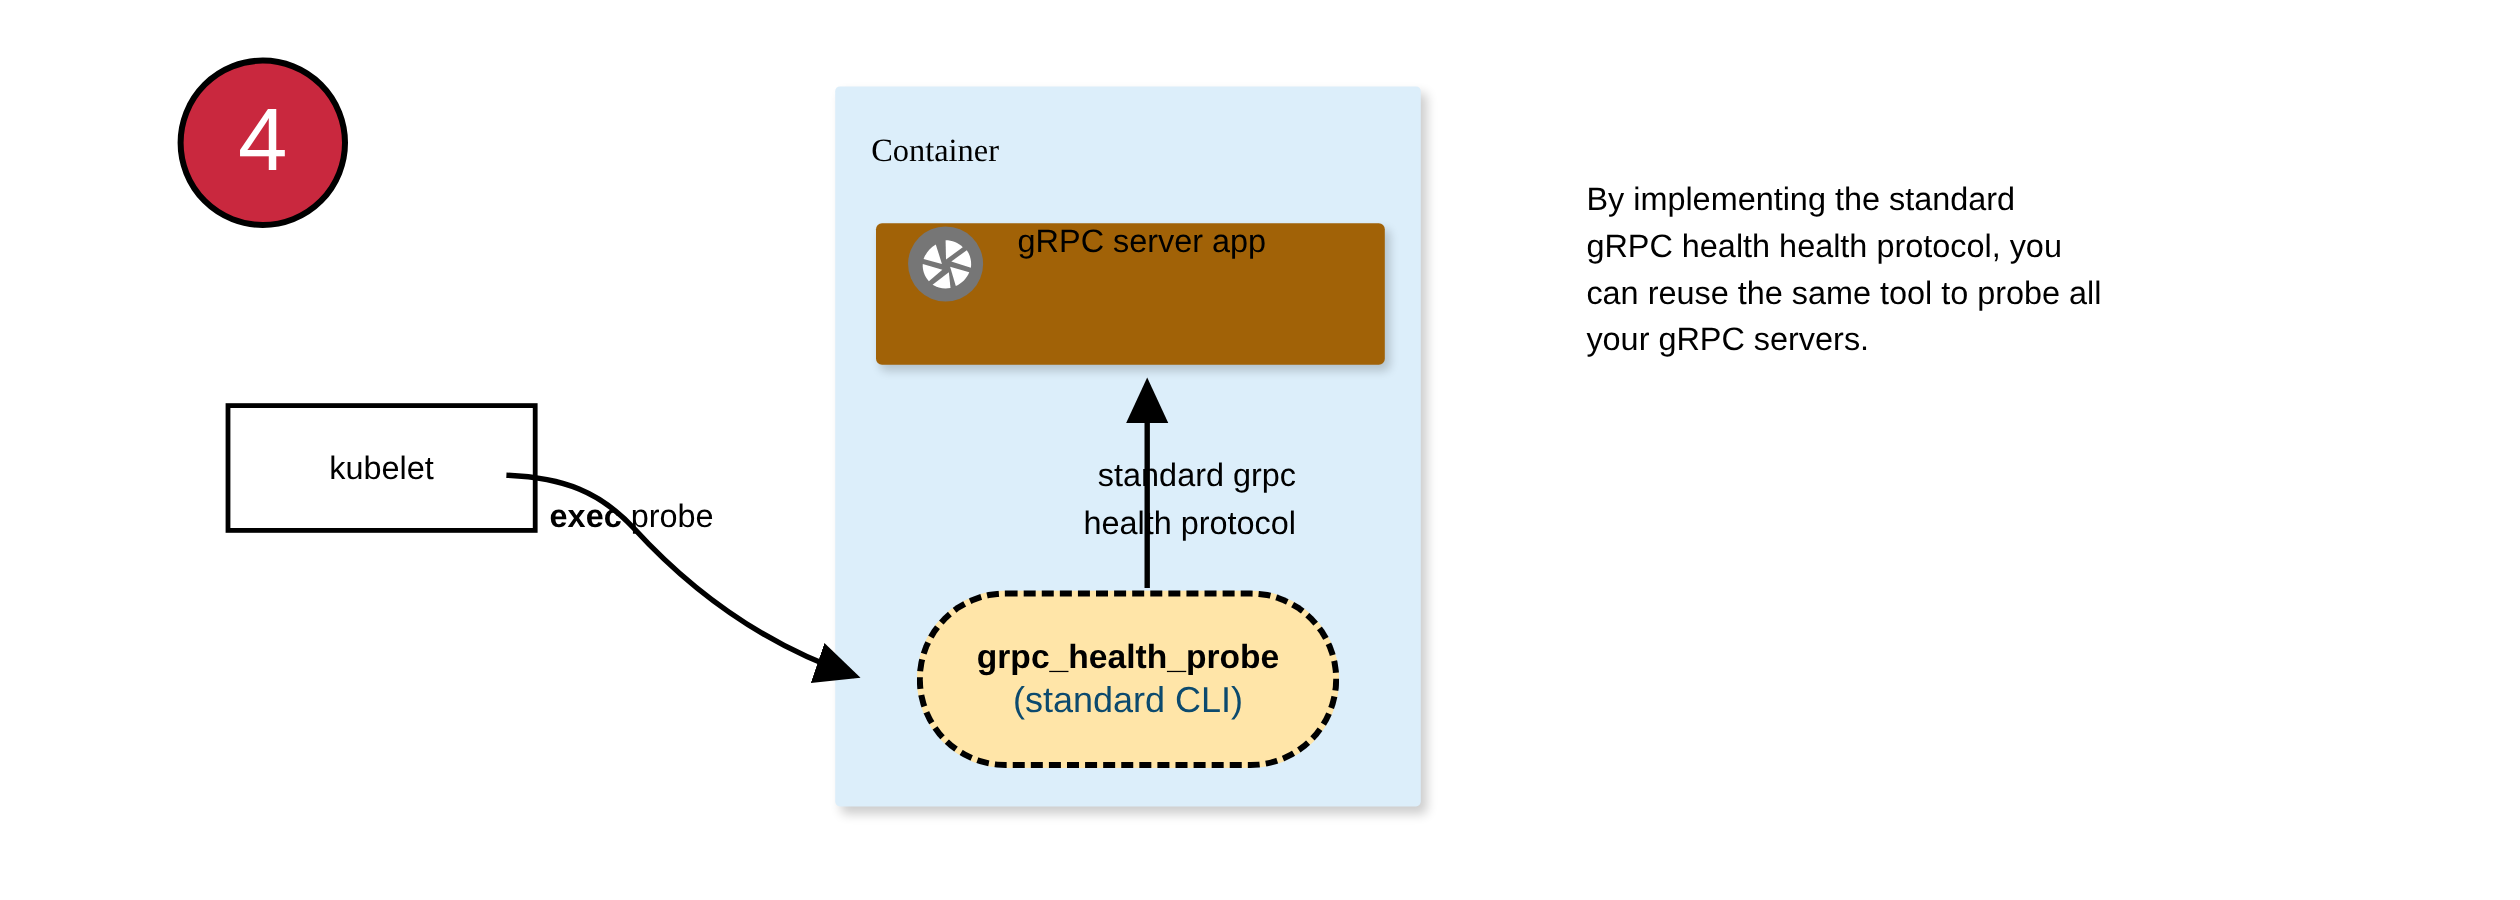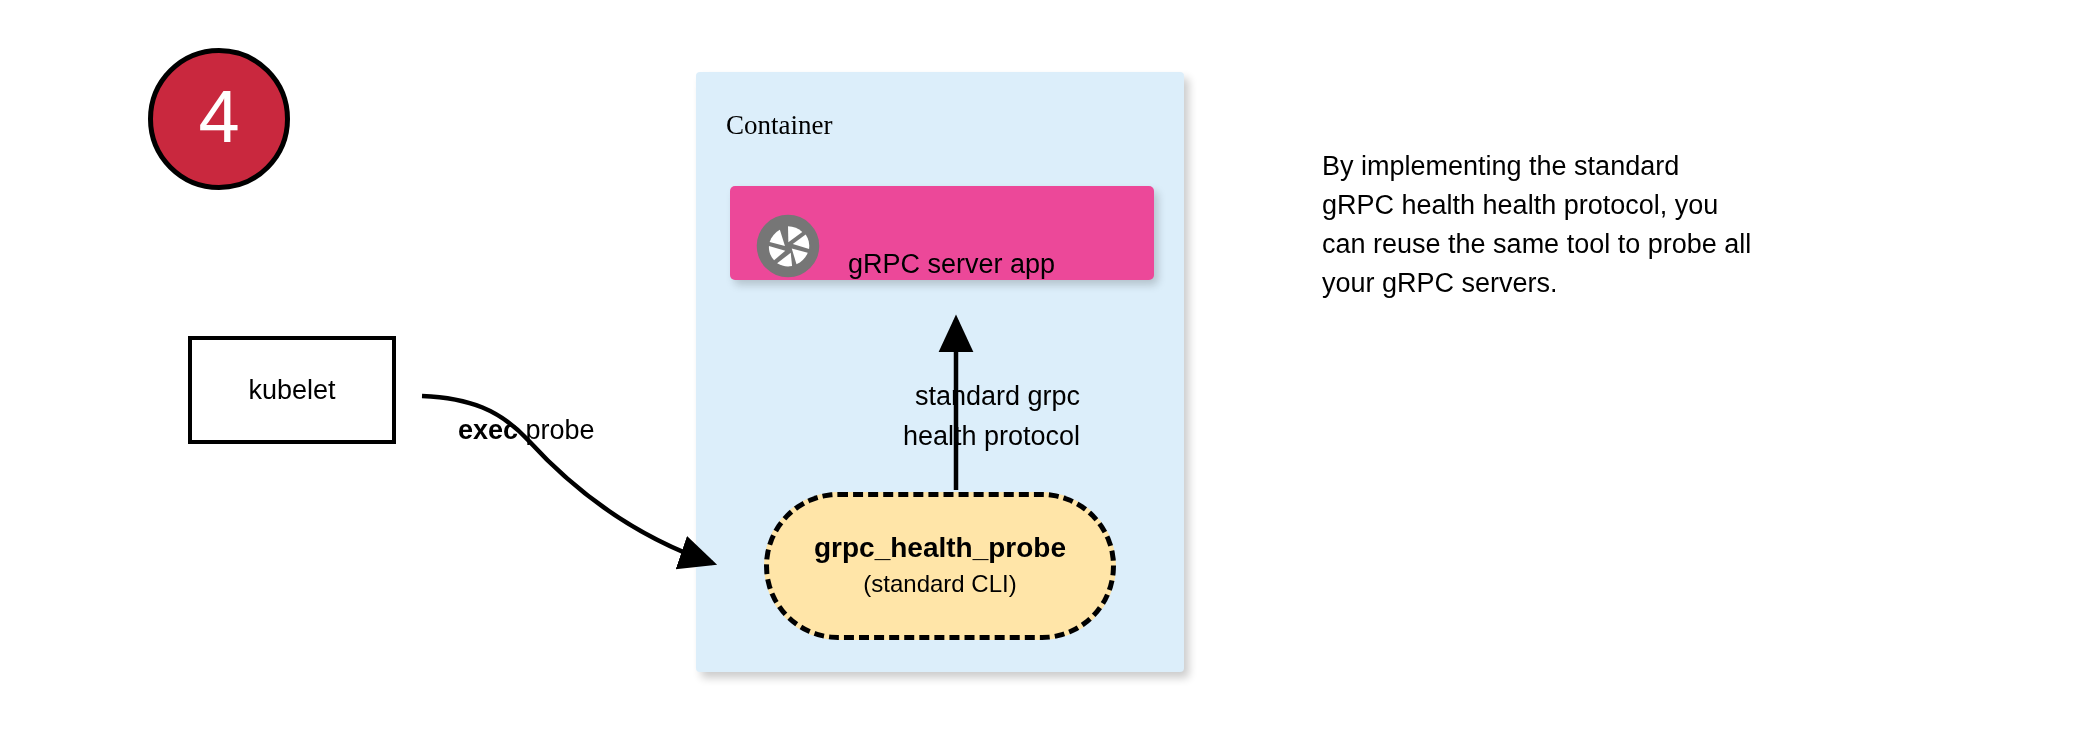--- a/index.html
+++ b/index.html
@@ -60,47 +60,47 @@
     color: #000000;
     font-family: Liberation Serif, serif;
   }
 
   
   .server-card {
     position: absolute;
     left: 730px;
     top: 186px;
     width: 424px;
-    height: 94px;
-    background: #ec4899;
+    height: 118px;
+    background: #a16207;
     border-radius: 5px;
     box-shadow: 4px 5px 8px rgba(0,0,0,0.18);
     display: flex;
-    align-items: flex-end;
+    align-items: flex-start;
     padding-left: 24px;
     box-sizing: border-box;
   }
   .aperture-icon {
     width: 68px;
     height: 68px;
     flex: 0 0 auto;
   }
   .server-card-label {
     font-size: 27px;
     margin-left: 26px;
     color: #000000;
     white-space: nowrap;
   }
 
   
   .kubelet-box {
     position: absolute;
     left: 188px;
     top: 336px;
-    width: 208px;
+    width: 260px;
     height: 108px;
     background: #ffffff;
     border: 4px solid #000000;
     box-sizing: border-box;
     display: flex;
     align-items: center;
     justify-content: center;
   }
   .kubelet-label {
     font-size: 27px;
@@ -148,23 +148,23 @@
     align-items: center;
     justify-content: center;
   }
   .probe-title {
     font-size: 28px;
     font-weight: bold;
     line-height: 36px;
     color: #000000;
   }
   .probe-subtitle {
-    font-size: 24px;
+    font-size: 30px;
     line-height: 36px;
-    color: #000000;
+    color: #0c4a6e;
   }
 
   
   .caption {
     position: absolute;
     left: 1322px;
     top: 118px;
     width: 600px;
     font-size: 27px;
     line-height: 39px;

